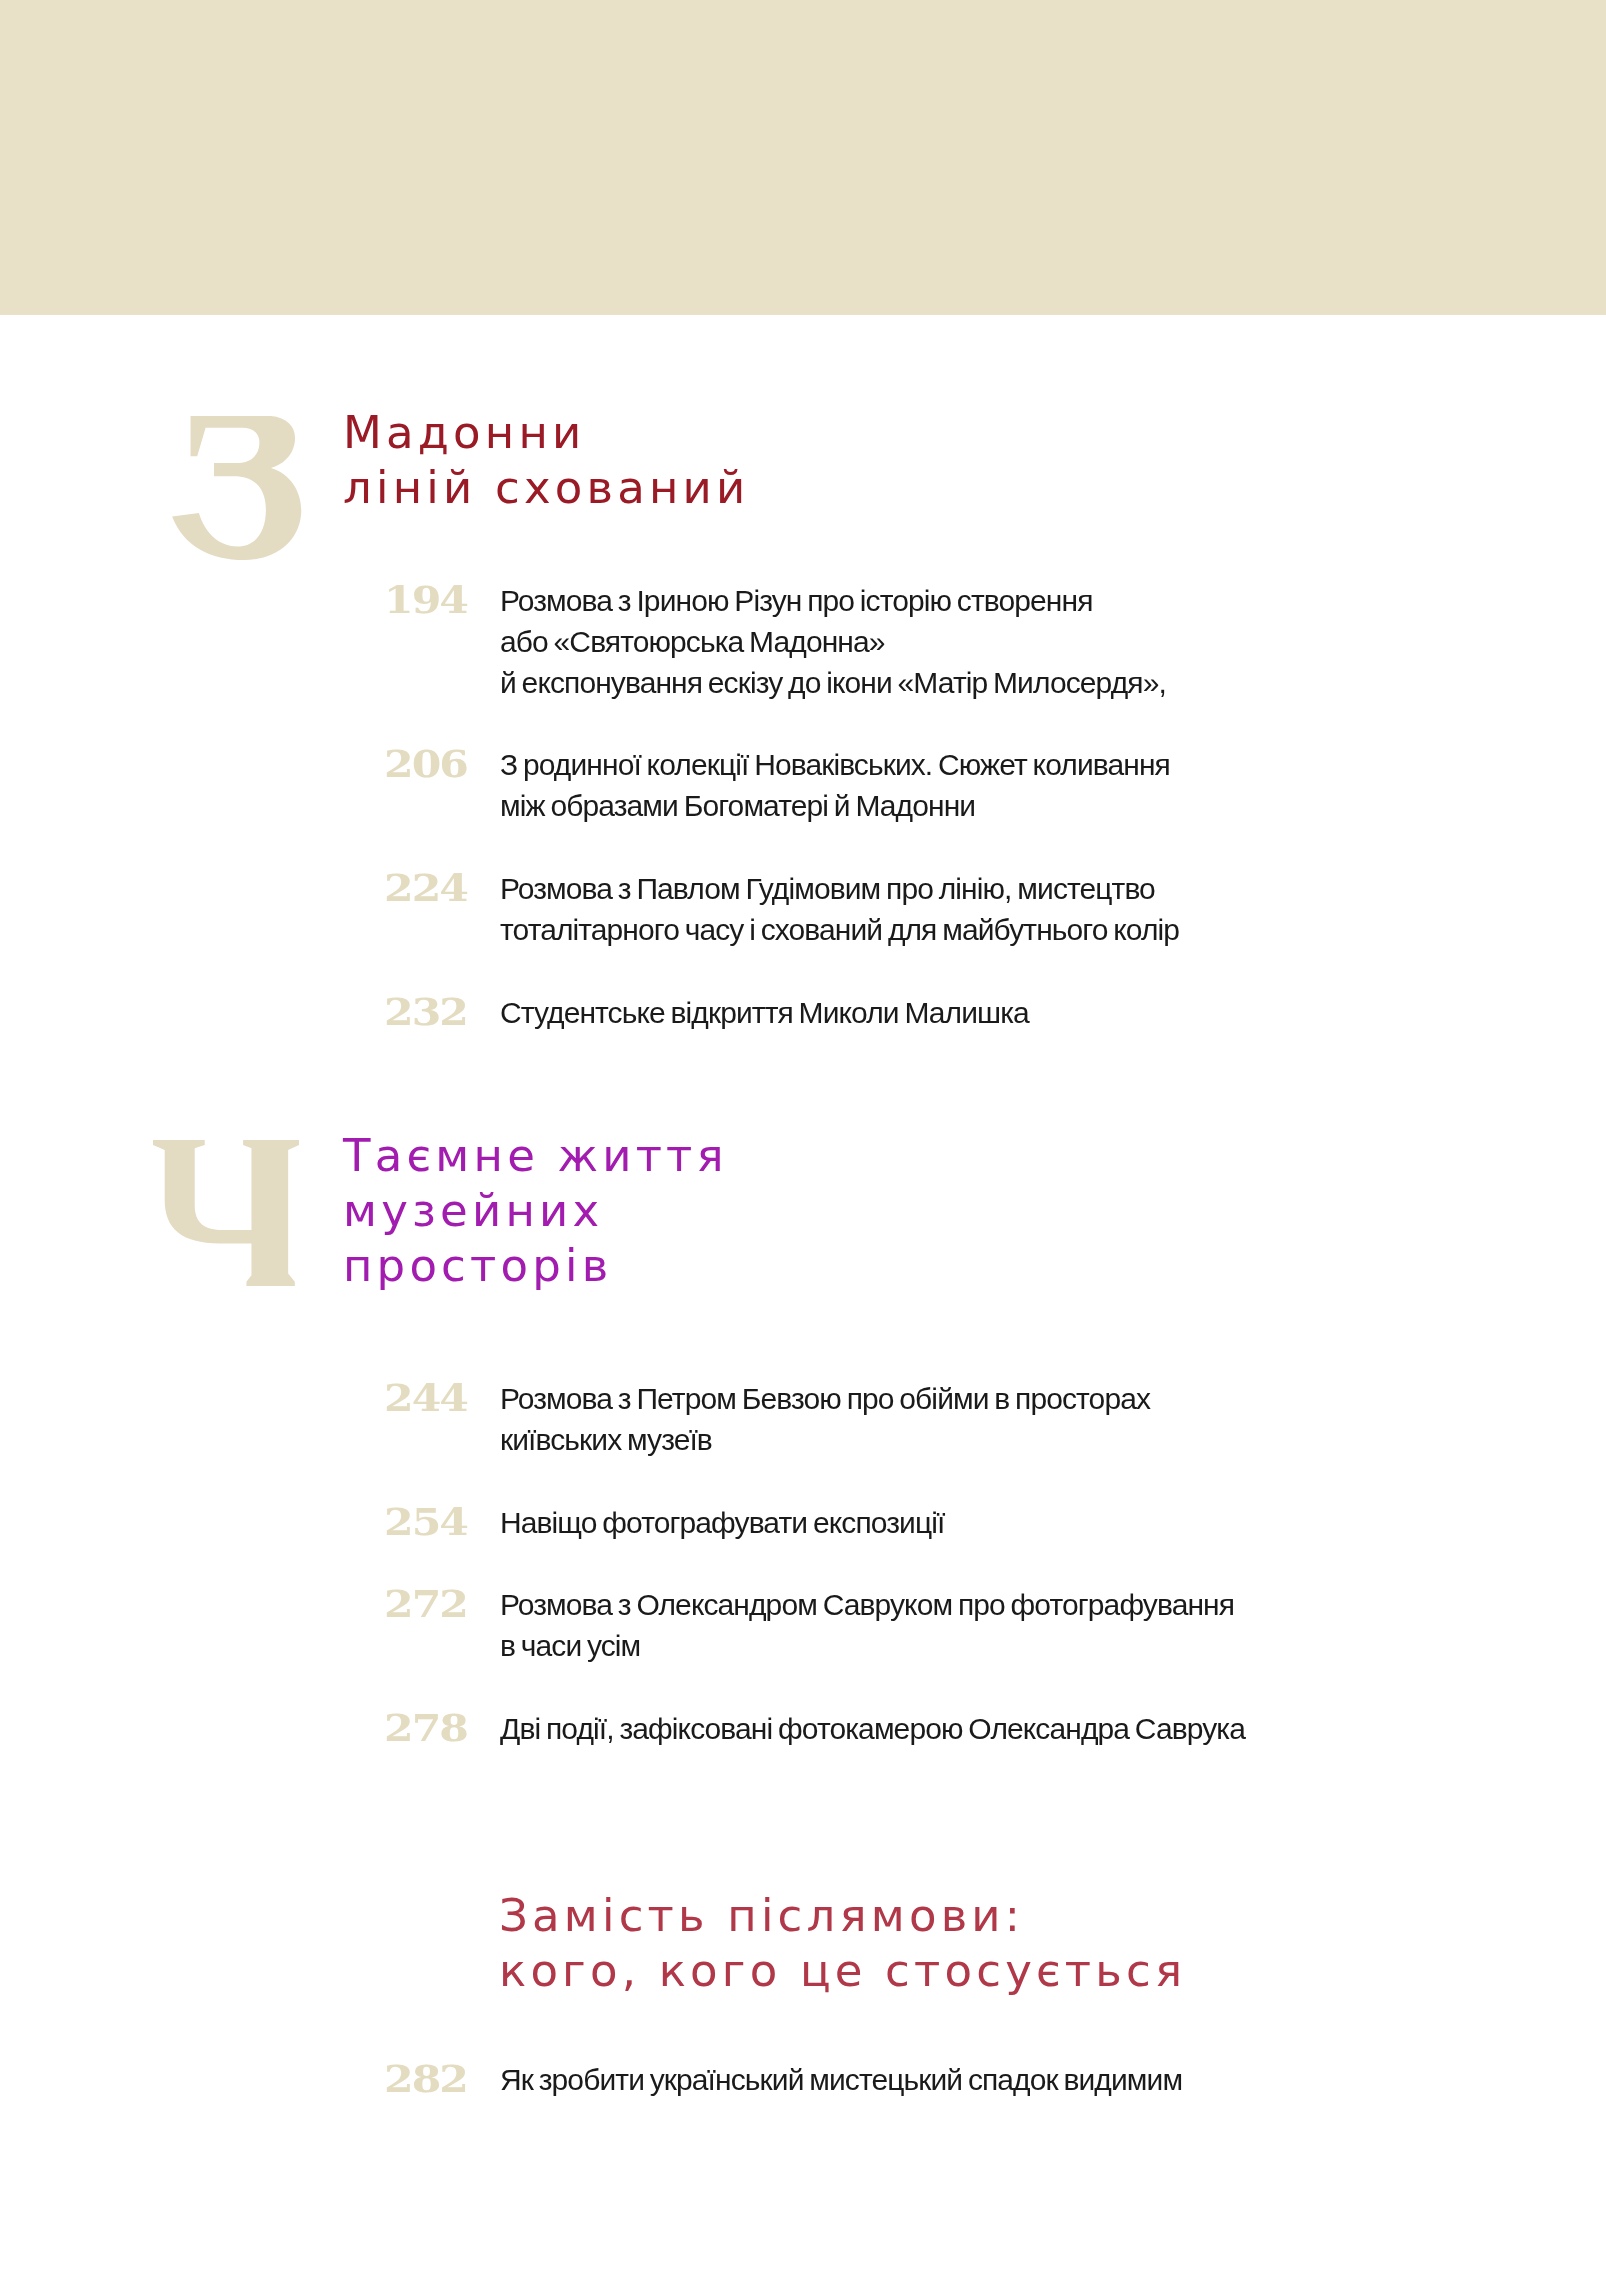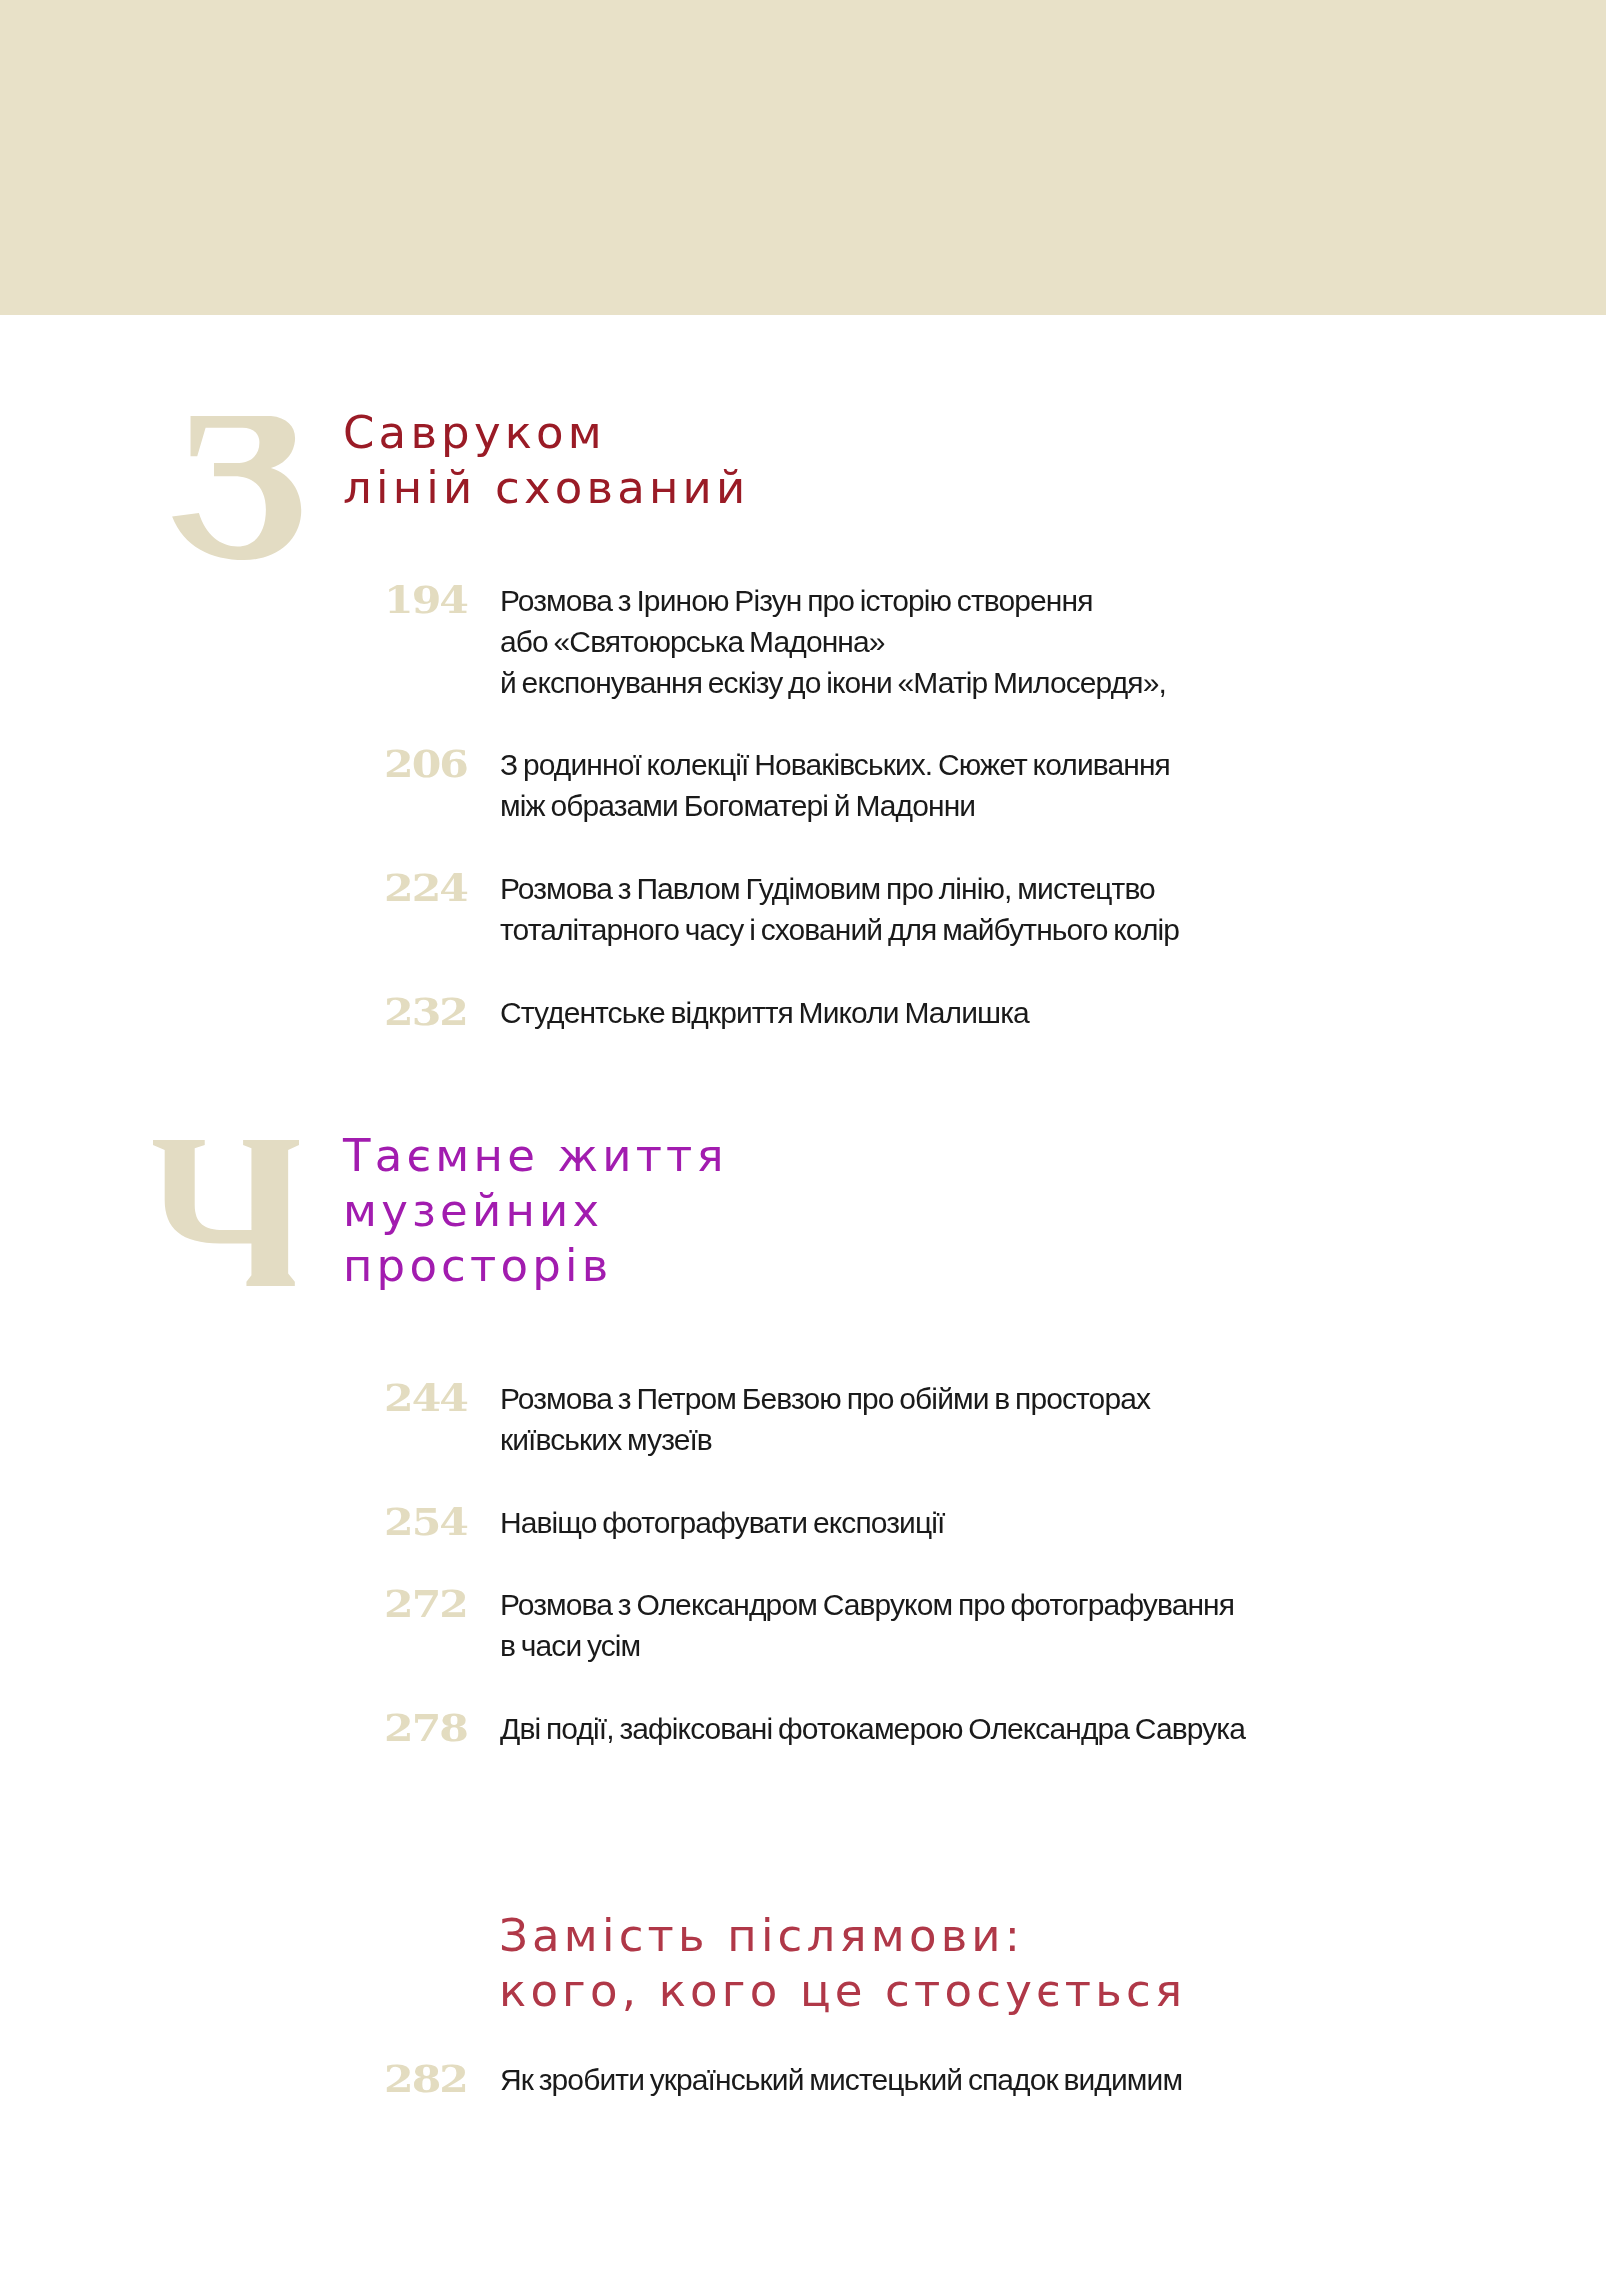--- a/index.html
+++ b/index.html
@@ -32,21 +32,21 @@
       font-family: "DejaVu Sans", sans-serif;
       font-weight: normal;
       font-size: 45px;
       line-height: 55px;
       letter-spacing: 4.2px;
       white-space: nowrap;
     }
     .chapter-title span { display: block; }
     .title-red { color: #9A1B26; }
     .title-navy { color: #a21caf; }
-    .title-rose { color: #B03848; margin-top: 20px; }
+    .title-rose { color: #B03848; }
 
     .entry {
       position: absolute;
       left: 368px;
       width: 1088px;
     }
     .page-num {
       position: absolute;
       left: 0;
       width: 99px;
@@ -93,21 +93,21 @@
       C 100 156 112 138 112 112
       C 112 86 98 72 74 72
       L 50 72 L 50 56 L 80 56
       C 96 56 106 44 104 28
       C 102 18 94 14 84 14
       L 40 14 L 30 48 L 22 48 Z"></path>
   </svg>
 </div>
 
 <h2 class="chapter-title title-red" style="left:343px; top:405px;">
-  <span>Савруком</span>
+  <span>Мадонни</span>
   <span>ліній схований</span>
 </h2>
 
 <div class="entry" style="top:580px;">
   <div class="page-num">194</div>
   <div class="entry-text">
     <span>Розмова з Іриною Різун про історію створення</span>
     <span>або «Святоюрська Мадонна»</span>
     <span>й експонування ескізу до ікони «Матір Милосердя»,</span>
   </div>

